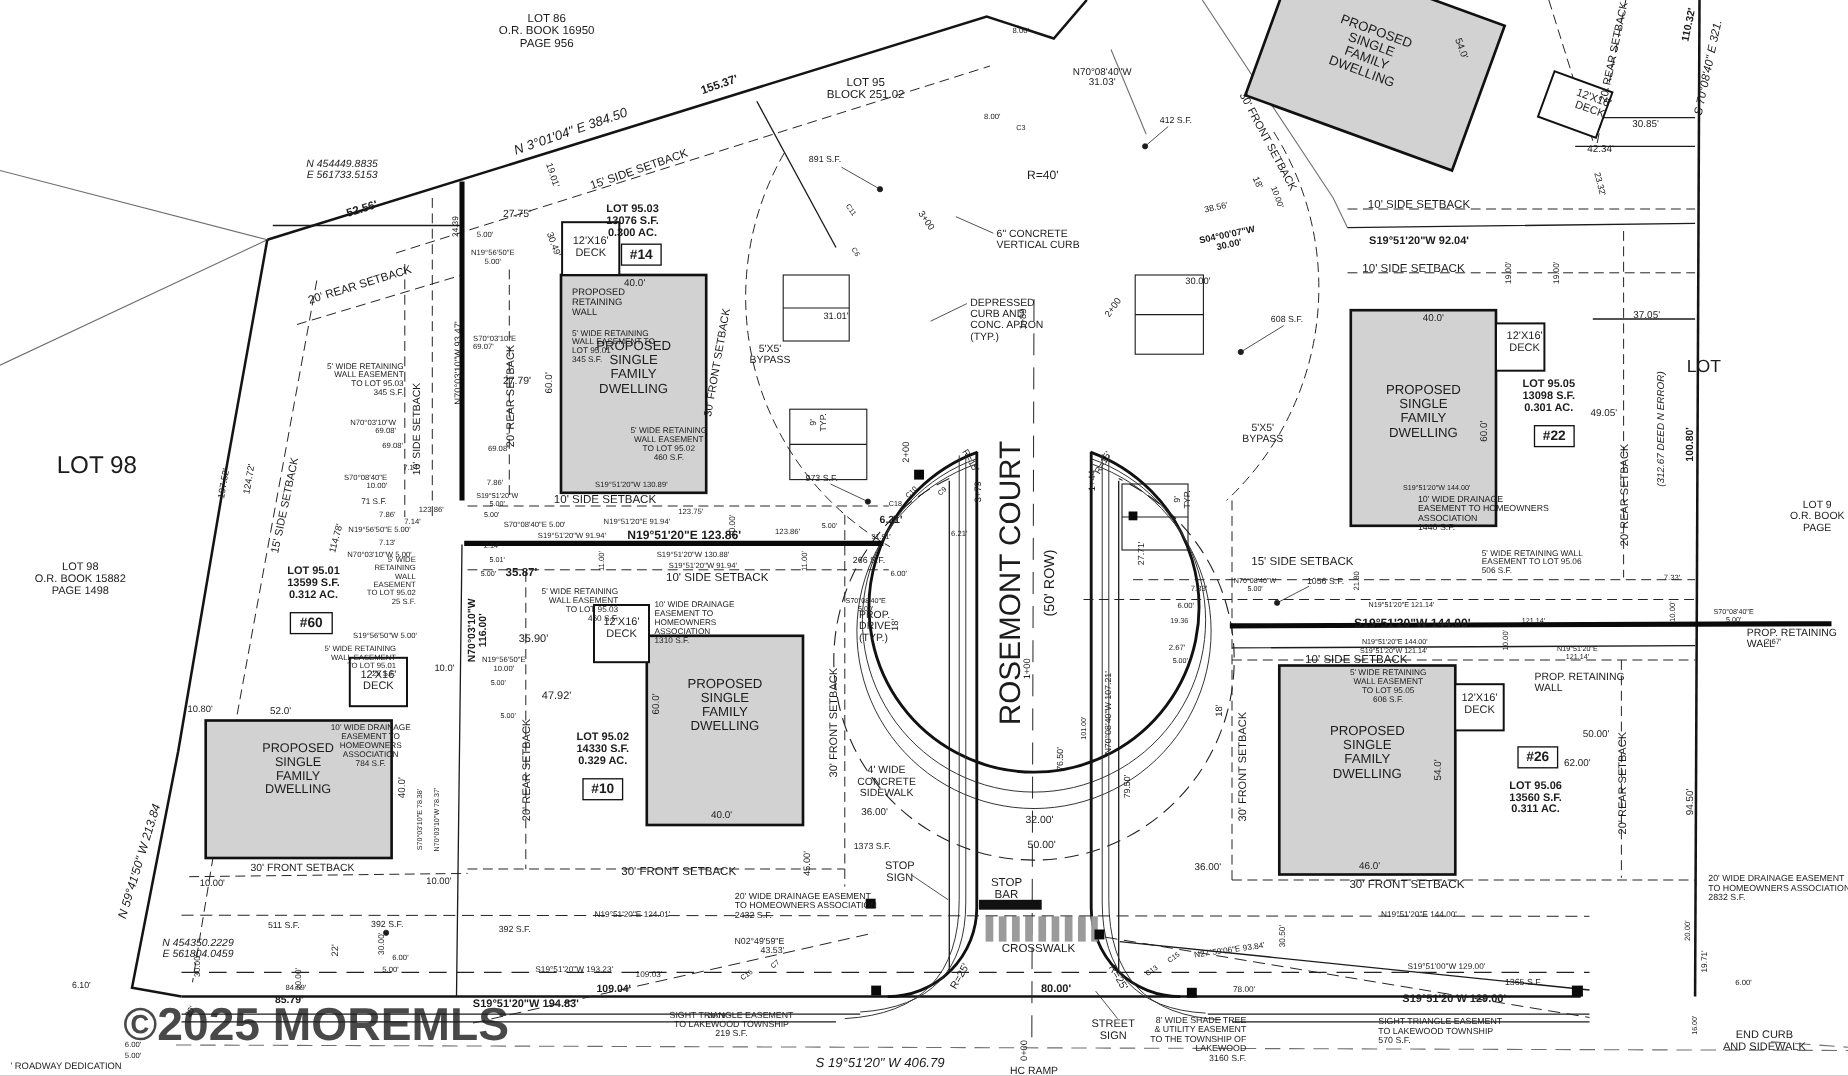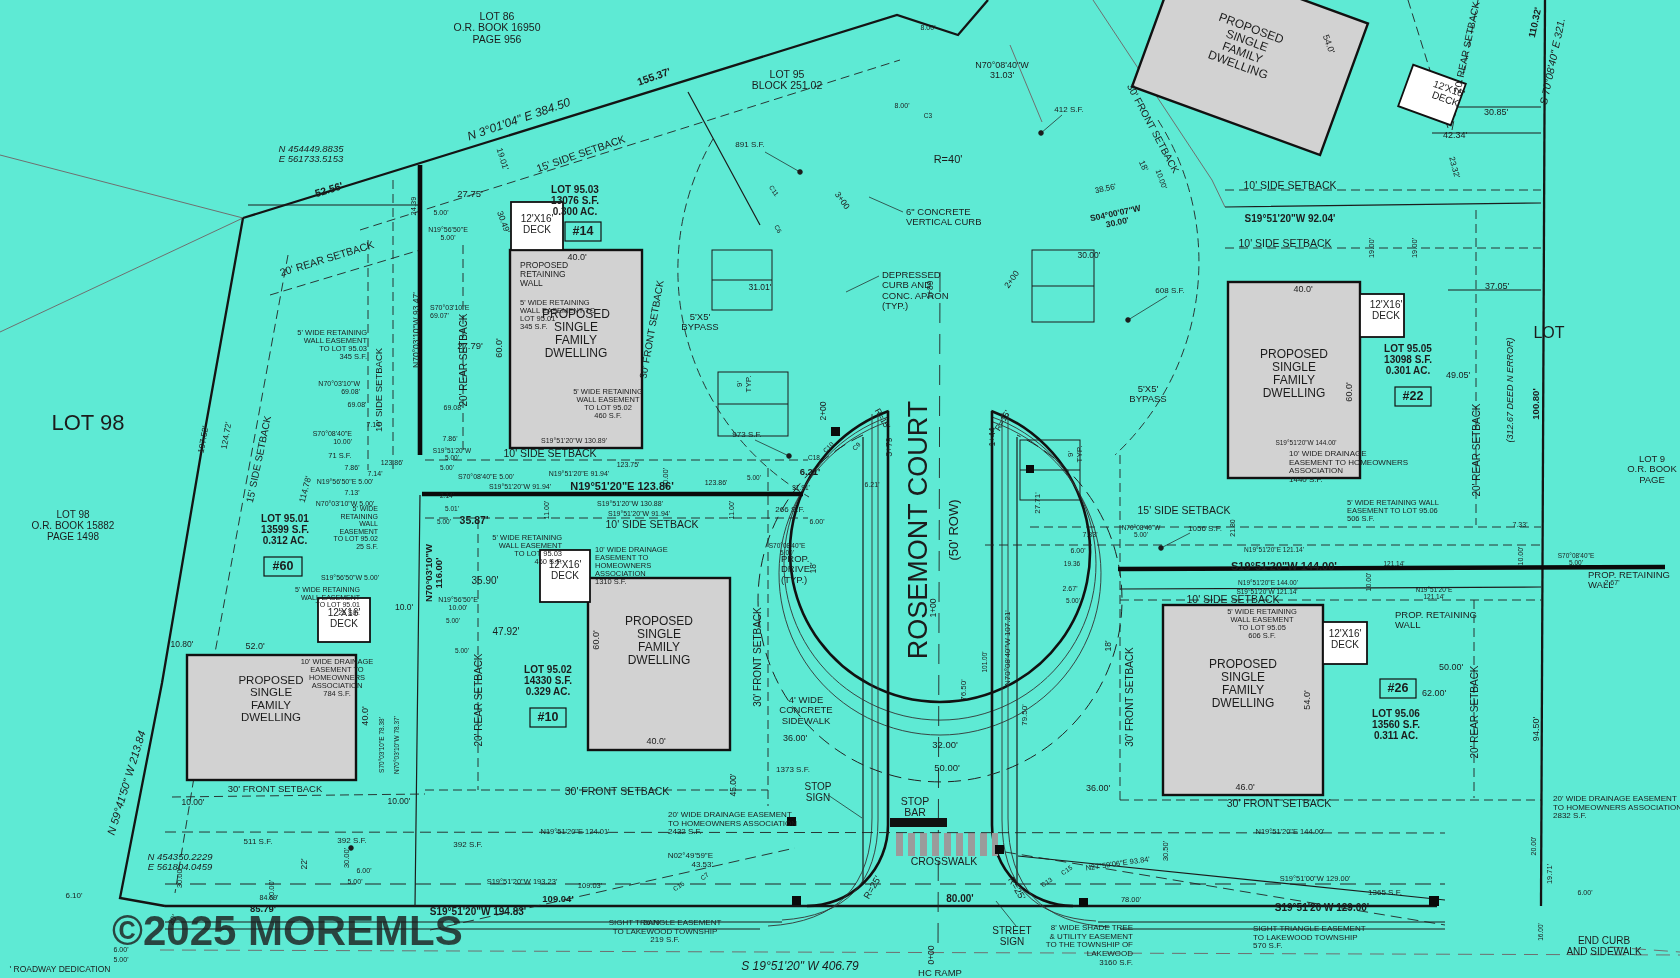--- a/index.html
+++ b/index.html
@@ -1,16 +1,16 @@
 <!DOCTYPE html>
 <html><head>
 <meta charset="utf-8">
 <style>
   html,body{margin:0;padding:0;background:#888;}
-  .stage{position:relative;width:1680px;height:978px;background:#5eead4;overflow:hidden;
+  .stage{position:relative;width:1680px;height:978px;background:#ffffff;overflow:hidden;
          font-family:"Liberation Sans",sans-serif;}
   svg{position:absolute;left:0;top:0;}
   svg text{fill:#1c1c1c;}
 </style>
 </head>
 <body>
 
 <div class="stage">
   <svg id="plan-svg" width="1680" height="978" viewBox="0 0 1680 978">
 

